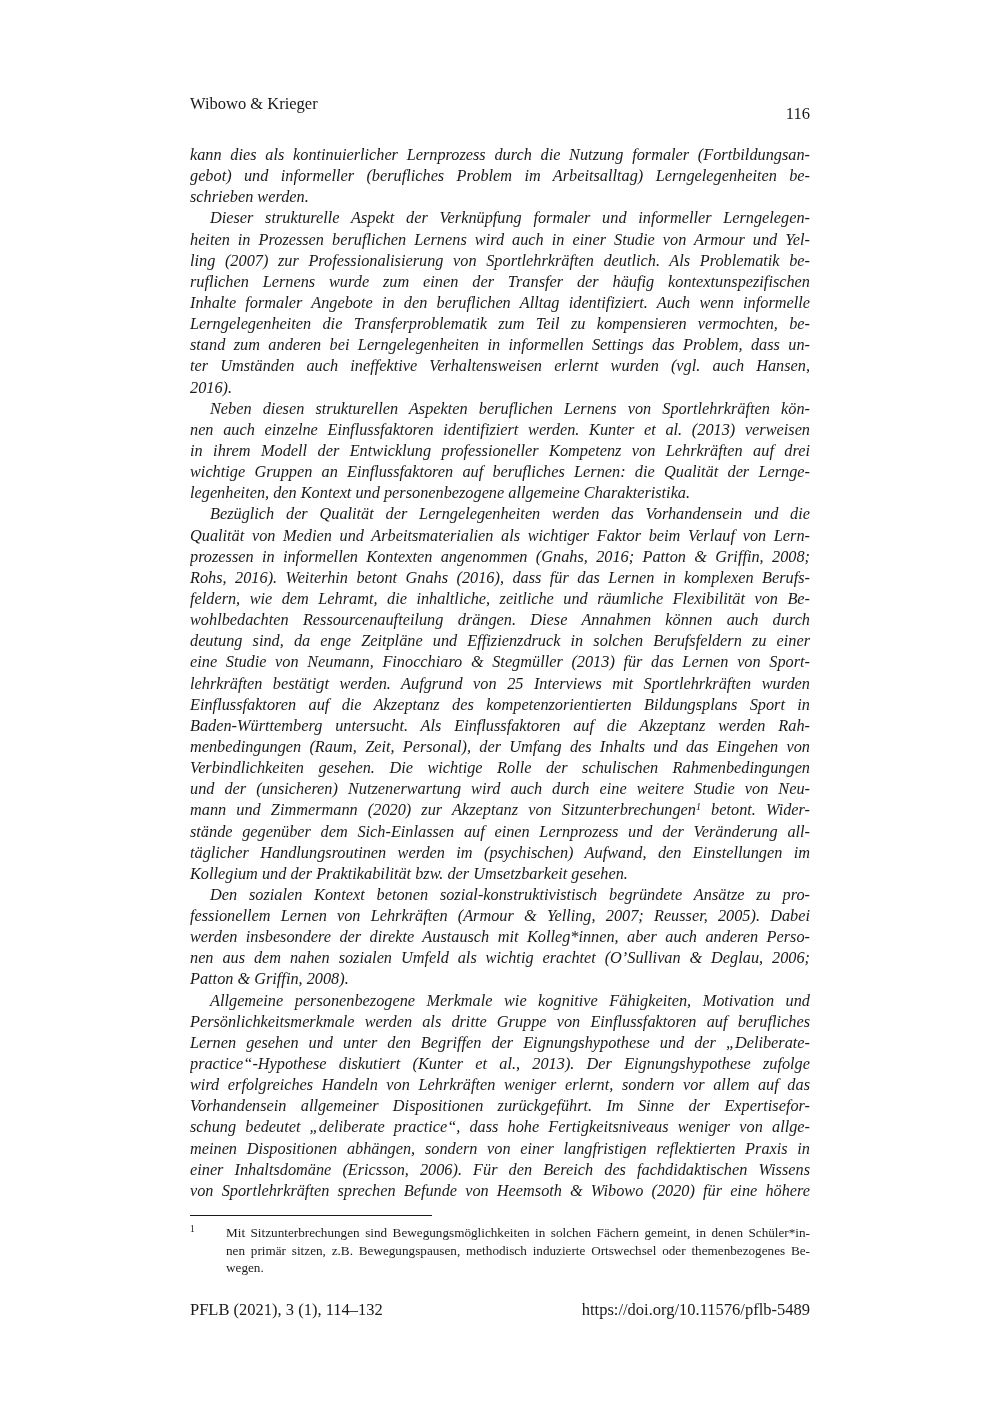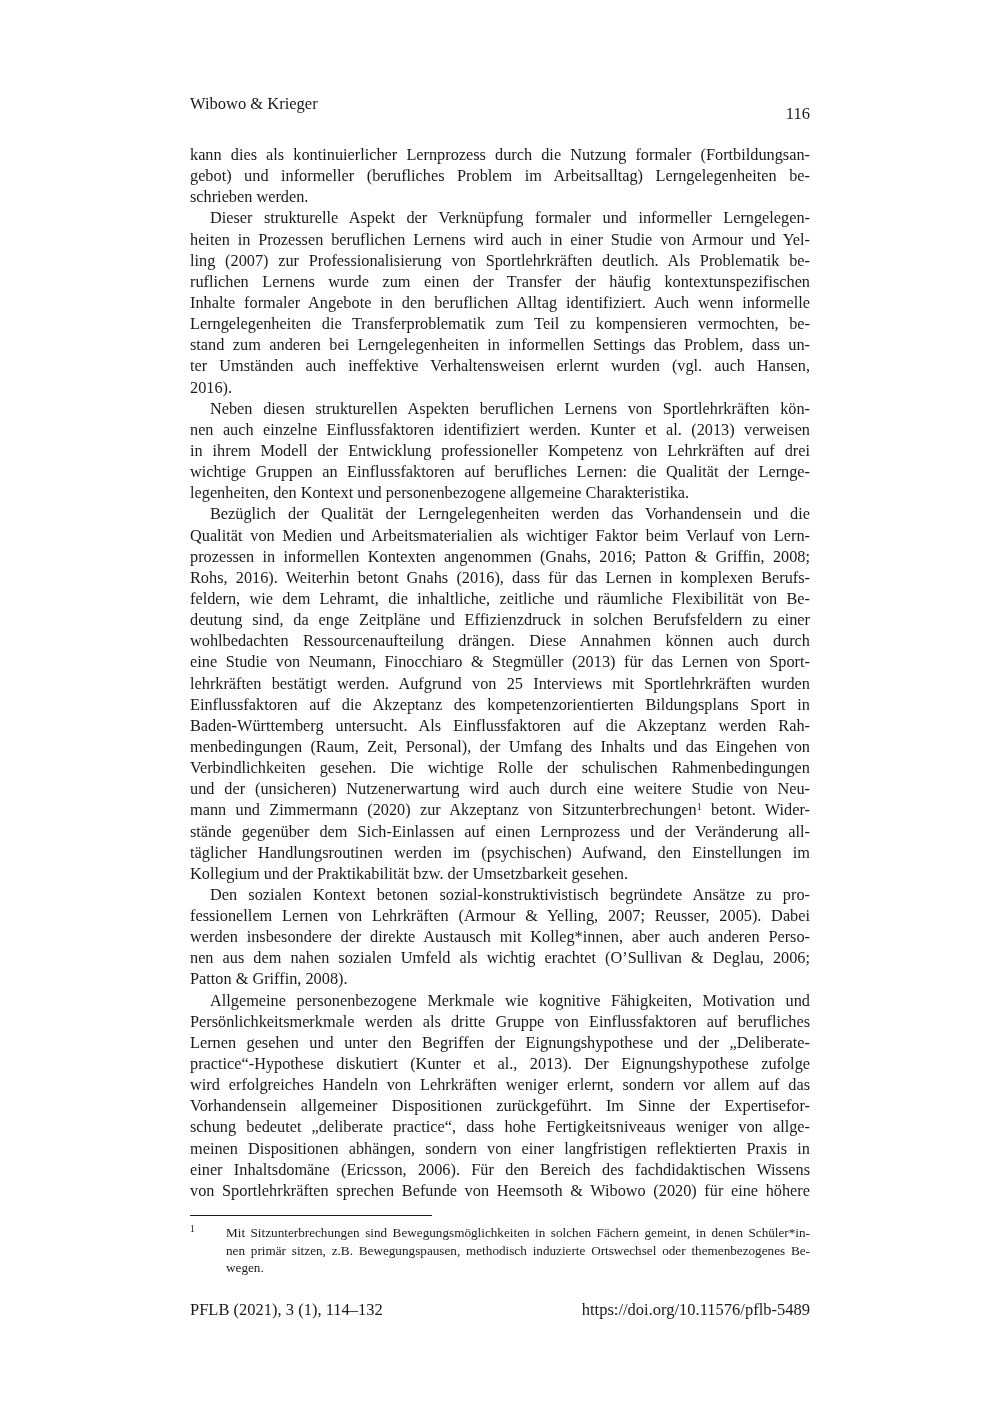--- a/index.html
+++ b/index.html
@@ -4,21 +4,21 @@
 <style>
   html, body { margin:0; padding:0; background:#ffffff; }
   body { width:1000px; height:1414px; position:relative; overflow:hidden;
          font-family:"Liberation Serif","DejaVu Serif",serif; color:#1a1a1a; }
   .running-head { position:absolute; top:94px; left:190px; width:620px; height:22px;
          font-size:16.5px; }
   .running-head .left { position:absolute; left:0; top:0; }
   .running-head .right { position:absolute; right:0; top:0;margin-top:10px; }
   .body-text { position:absolute; top:144px; left:190px; width:620px; }
   .line { font-size:16.3px; line-height:21.15px; height:21.15px; white-space:nowrap;
-          text-align:justify; text-align-last:justify; overflow:hidden; }
+          text-align:justify; text-align-last:justify; overflow:hidden;font-style:italic; }
   .line.last { text-align-last:left; }
   .line.indent { padding-left:20px; }
   sup { font-size:10px; vertical-align:5px; line-height:0; }
   .footnote-rule { position:absolute; top:1215px; left:190px; width:242px; height:0;
          border-top:1.3px solid #1a1a1a; }
   .footnotes { position:absolute; top:1224px; left:190px; width:620px; }
   .fn-marker { position:absolute; left:0; top:0; font-size:9.5px; }
   .fn-lines { margin-left:36px; }
   .fn-line { font-size:13.2px; line-height:17.6px; height:17.6px; white-space:nowrap;
           text-align:justify; text-align-last:justify; overflow:hidden; }
@@ -59,22 +59,22 @@
       <div class="line">in ihrem Modell der Entwicklung professioneller Kompetenz von Lehrkräften auf drei</div>
       <div class="line">wichtige Gruppen an Einflussfaktoren auf berufliches Lernen: die Qualität der Lernge-</div>
       <div class="line last">legenheiten, den Kontext und personenbezogene allgemeine Charakteristika.</div>
     </div>
     <div>
       <div class="line indent">Bezüglich der Qualität der Lerngelegenheiten werden das Vorhandensein und die</div>
       <div class="line">Qualität von Medien und Arbeitsmaterialien als wichtiger Faktor beim Verlauf von Lern-</div>
       <div class="line">prozessen in informellen Kontexten angenommen (Gnahs, 2016; Patton &amp; Griffin, 2008;</div>
       <div class="line">Rohs, 2016). Weiterhin betont Gnahs (2016), dass für das Lernen in komplexen Berufs-</div>
       <div class="line">feldern, wie dem Lehramt, die inhaltliche, zeitliche und räumliche Flexibilität von Be-</div>
+      <div class="line">wohlbedachten Ressourcenaufteilung drängen. Diese Annahmen können auch durch</div>
       <div class="line">deutung sind, da enge Zeitpläne und Effizienzdruck in solchen Berufsfeldern zu einer</div>
-      <div class="line">wohlbedachten Ressourcenaufteilung drängen. Diese Annahmen können auch durch</div>
       <div class="line">eine Studie von Neumann, Finocchiaro &amp; Stegmüller (2013) für das Lernen von Sport-</div>
       <div class="line">lehrkräften bestätigt werden. Aufgrund von 25 Interviews mit Sportlehrkräften wurden</div>
       <div class="line">Einflussfaktoren auf die Akzeptanz des kompetenzorientierten Bildungsplans Sport in</div>
       <div class="line">Baden-Württemberg untersucht. Als Einflussfaktoren auf die Akzeptanz werden Rah-</div>
       <div class="line">menbedingungen (Raum, Zeit, Personal), der Umfang des Inhalts und das Eingehen von</div>
       <div class="line">Verbindlichkeiten gesehen. Die wichtige Rolle der schulischen Rahmenbedingungen</div>
       <div class="line">und der (unsicheren) Nutzenerwartung wird auch durch eine weitere Studie von Neu-</div>
       <div class="line">mann und Zimmermann (2020) zur Akzeptanz von Sitzunterbrechungen<sup>1</sup> betont. Wider-</div>
       <div class="line">stände gegenüber dem Sich-Einlassen auf einen Lernprozess und der Veränderung all-</div>
       <div class="line">täglicher Handlungsroutinen werden im (psychischen) Aufwand, den Einstellungen im</div>

